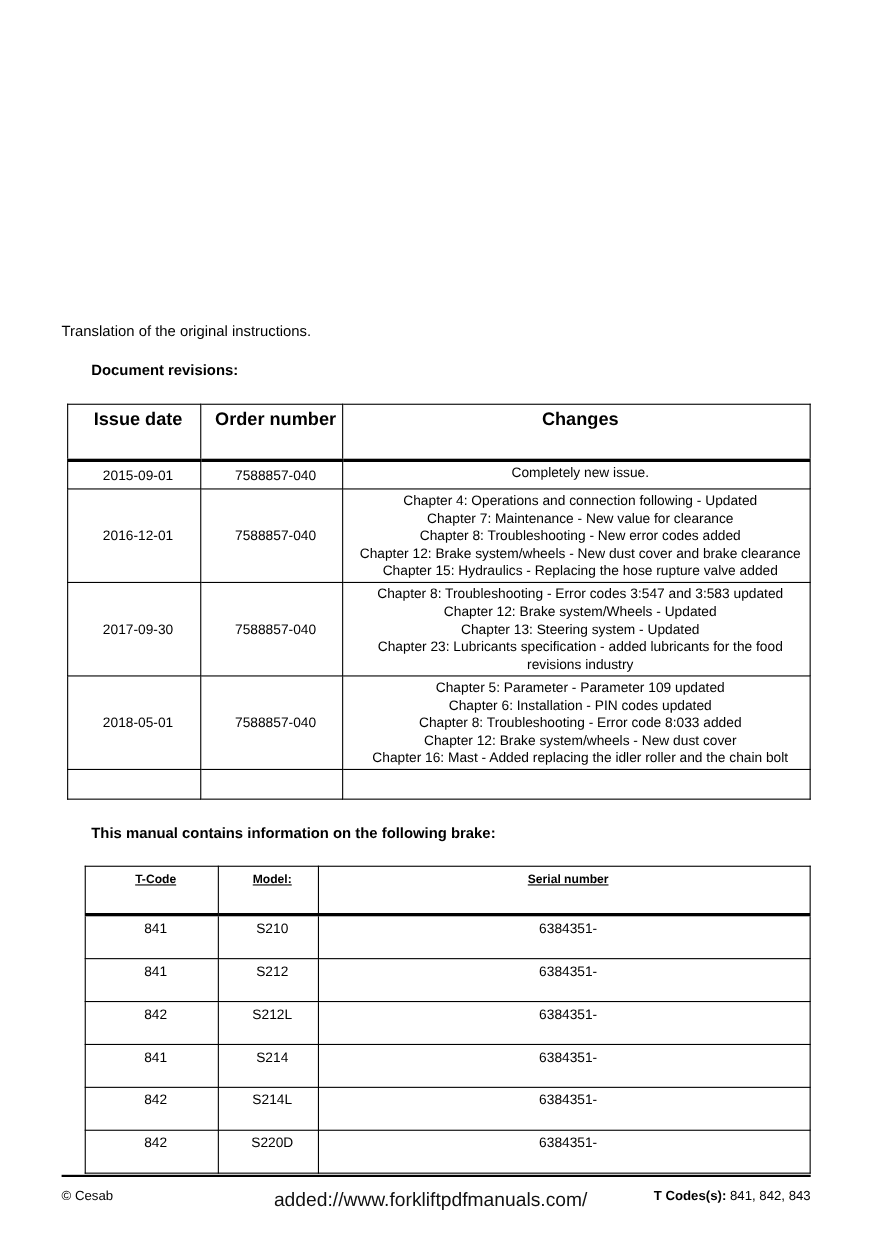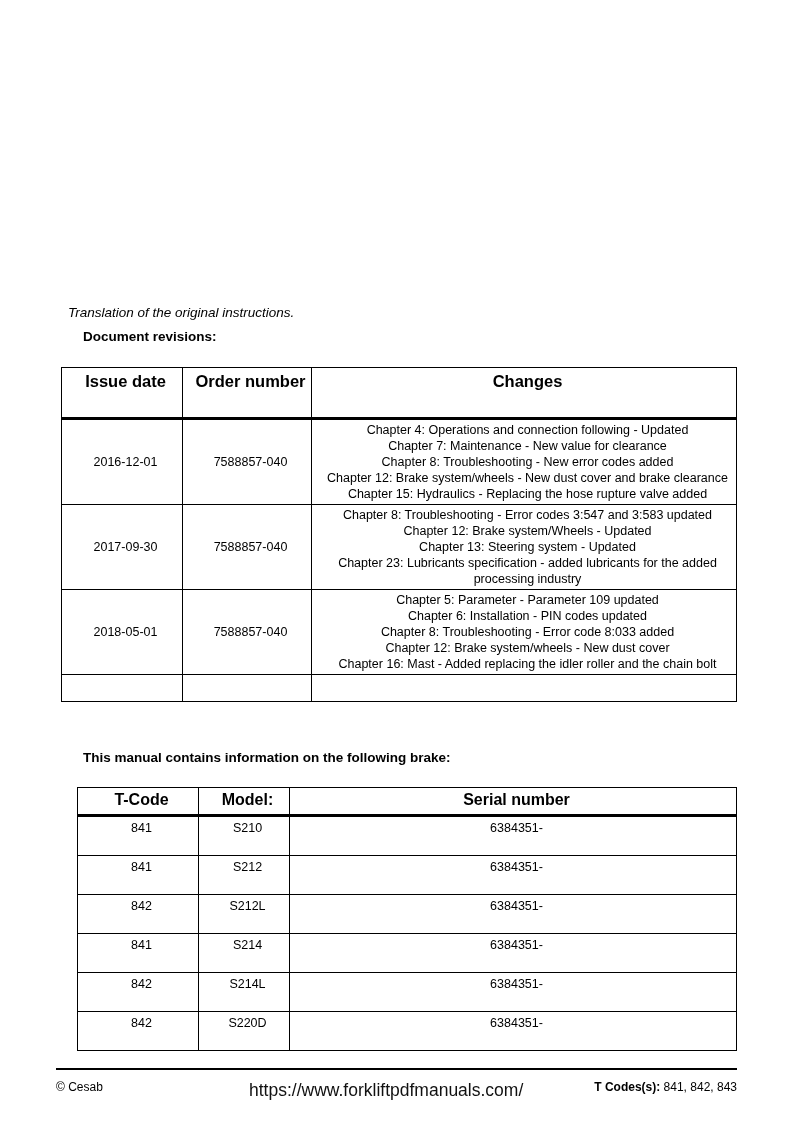--- a/index.html
+++ b/index.html
@@ -13,22 +13,21 @@
       position: relative;
       font-family: "Liberation Sans", sans-serif;
       color: #000;
       overflow: hidden;
     }
     .intro {
       position: absolute;
       left: 56px;
       top: 293px;
       font-size: 13.5px;
-      margin: 12px;
-      font-style: italic;
+      margin: 0;
     }
     .heading {
       position: absolute;
       left: 56px;
       font-size: 13.5px;
       font-weight: bold;
       margin: 0;
       padding-left: 27px;
     }
     .heading.rev { top: 329px; }
@@ -80,26 +79,27 @@
     .rev-table tr.blank td { height: 22px; }
     .change-line { display: block; }
 
     
     .truck-table {
       left: 77px;
       top: 787px;
       width: 660px;
     }
     .truck-table th {
-      font-size: 16px;
+      font-size: 11px;
       line-height: 20px;
       height: 24px;
       padding-top: 2px;
-      padding-bottom: 0;
+      padding-bottom: 16px;
       border-bottom: 3.5px solid #000;
+      text-decoration: underline;
     }
     .truck-table td {
       font-size: 12.5px;
       height: 22px;
       padding-top: 0;
       padding-bottom: 16px;
     }
     .truck-table .col-tcode { width: 113px; }
     .truck-table .col-model { width: 83px; }
 
@@ -142,39 +142,46 @@
 
 <table class="rev-table">
   <thead>
     <tr>
       <th class="col-date">Issue date</th>
       <th class="col-order">Order number</th>
       <th>Changes</th>
     </tr>
   </thead>
   <tbody id="rev-body">
+      <tr class="first">
+        <td>2015-09-01</td>
+        <td>7588857-040</td>
+        <td class="changes">
+          <span class="change-line">Completely new issue.</span>
+        </td>
+      </tr>
       <tr>
         <td>2016-12-01</td>
         <td>7588857-040</td>
         <td class="changes">
           <span class="change-line">Chapter 4: Operations and connection following - Updated</span>
           <span class="change-line">Chapter 7: Maintenance - New value for clearance</span>
           <span class="change-line">Chapter 8: Troubleshooting - New error codes added</span>
           <span class="change-line">Chapter 12: Brake system/wheels - New dust cover and brake clearance</span>
           <span class="change-line">Chapter 15: Hydraulics - Replacing the hose rupture valve added</span>
         </td>
       </tr>
       <tr>
         <td>2017-09-30</td>
         <td>7588857-040</td>
         <td class="changes">
           <span class="change-line">Chapter 8: Troubleshooting - Error codes 3:547 and 3:583 updated</span>
           <span class="change-line">Chapter 12: Brake system/Wheels - Updated</span>
           <span class="change-line">Chapter 13: Steering system - Updated</span>
-          <span class="change-line">Chapter 23: Lubricants specification - added lubricants for the added processing industry</span>
+          <span class="change-line">Chapter 23: Lubricants specification - added lubricants for the food revisions industry</span>
         </td>
       </tr>
       <tr>
         <td>2018-05-01</td>
         <td>7588857-040</td>
         <td class="changes">
           <span class="change-line">Chapter 5: Parameter - Parameter 109 updated</span>
           <span class="change-line">Chapter 6: Installation - PIN codes updated</span>
           <span class="change-line">Chapter 8: Troubleshooting - Error code 8:033 added</span>
           <span class="change-line">Chapter 12: Brake system/wheels - New dust cover</span>
@@ -228,17 +235,17 @@
       <tr>
         <td>842</td>
         <td>S220D</td>
         <td>6384351-</td>
       </tr>
     </tbody>
 </table>
 
 <div class="footer-rule"></div>
 <div class="footer-left">© Cesab</div>
-<div class="footer-url">https://www.forkliftpdfmanuals.com/</div>
+<div class="footer-url">added://www.forkliftpdfmanuals.com/</div>
 <div class="footer-right">
   <span class="lbl">T Codes(s):</span>
   <span>841, 842, 843</span>
 </div>
 
 </body></html>

